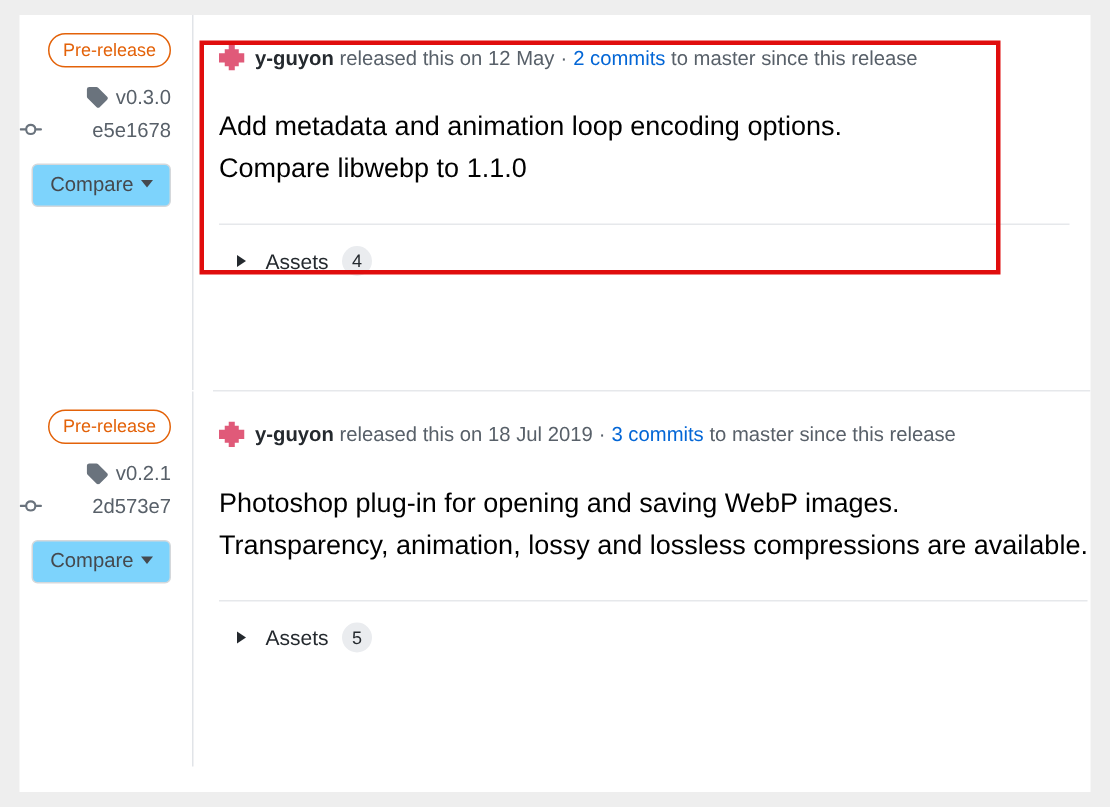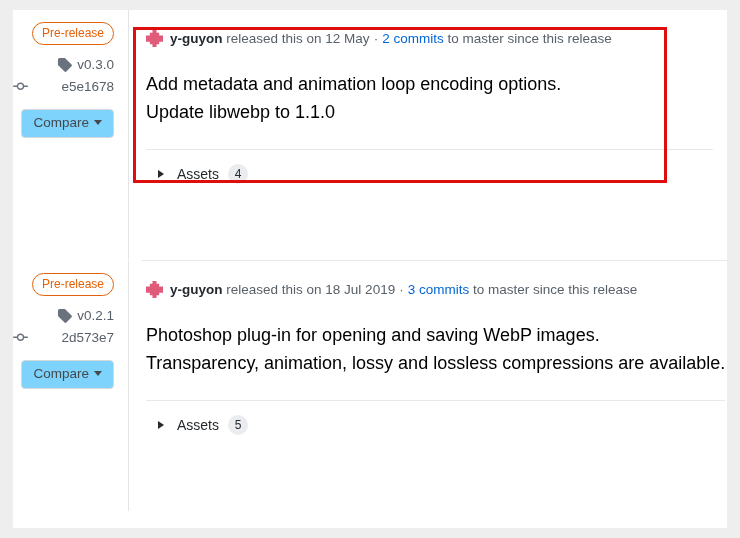--- a/index.html
+++ b/index.html
@@ -272,21 +272,21 @@
           <span>&nbsp;</span>
           <span>12 May</span>
           <span class="sep">·</span>
           <span class="link">2 commits</span>
           <span>&nbsp;</span>
           <span>to master since this release</span>
         </div>
 
         <div class="notes">
           <div>Add metadata and animation loop encoding options.</div>
-          <div>Update libwebp to 1.1.0</div>
+          <div>Compare libwebp to 1.1.0</div>
         </div>
 
         <div class="spacer-1"></div>
         <hr class="hr">
 
         <div class="assets-row">
           <span class="disclosure"></span>
           <span>Assets</span>
           <span class="assets-count">4</span>
         </div>

